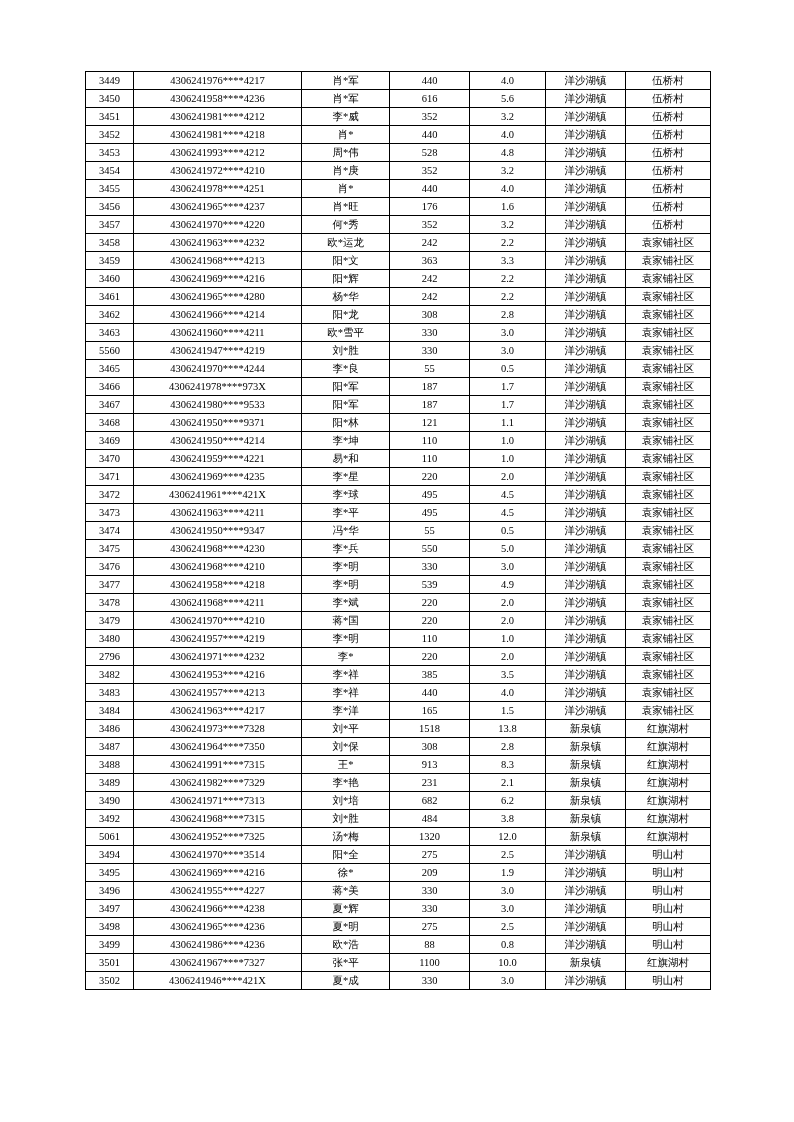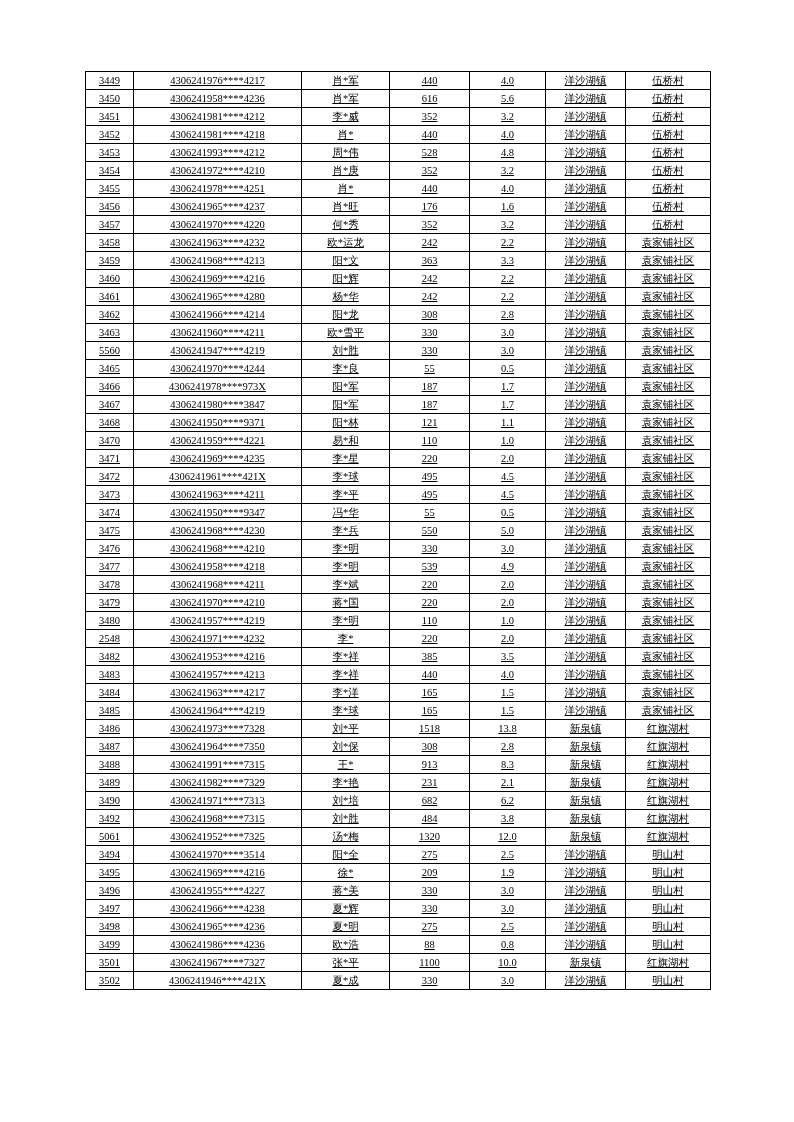--- a/index.html
+++ b/index.html
@@ -16,21 +16,20 @@
     font-family: "Liberation Serif", "DejaVu Serif", serif;
     color: #000000;
   }
   table.data-table {
     position: absolute;
     left: 85px;
     top: 71px;
     border-collapse: collapse;
     table-layout: fixed;
     width: 625px;
-    text-decoration: underline;
   }
   table.data-table td {
     border: 1px solid #000000;
     height: 17px;
     padding: 0 2px;
     font-size: 10.5px;
     line-height: 17px;
     text-align: center;
     vertical-align: middle;
     white-space: nowrap;
@@ -217,37 +216,46 @@
           <td>3466</td>
           <td>4306241978****973X</td>
           <td>阳*军</td>
           <td>187</td>
           <td>1.7</td>
           <td>洋沙湖镇</td>
           <td>袁家铺社区</td>
         </tr>
         <tr>
           <td>3467</td>
-          <td>4306241980****3847</td>
+          <td>4306241980****9533</td>
           <td>阳*军</td>
           <td>187</td>
           <td>1.7</td>
           <td>洋沙湖镇</td>
           <td>袁家铺社区</td>
         </tr>
         <tr>
           <td>3468</td>
           <td>4306241950****9371</td>
           <td>阳*林</td>
           <td>121</td>
           <td>1.1</td>
           <td>洋沙湖镇</td>
           <td>袁家铺社区</td>
         </tr>
         <tr>
+          <td>3469</td>
+          <td>4306241950****4214</td>
+          <td>李*坤</td>
+          <td>110</td>
+          <td>1.0</td>
+          <td>洋沙湖镇</td>
+          <td>袁家铺社区</td>
+        </tr>
+        <tr>
           <td>3470</td>
           <td>4306241959****4221</td>
           <td>易*和</td>
           <td>110</td>
           <td>1.0</td>
           <td>洋沙湖镇</td>
           <td>袁家铺社区</td>
         </tr>
         <tr>
           <td>3471</td>
@@ -333,21 +341,21 @@
         <tr>
           <td>3480</td>
           <td>4306241957****4219</td>
           <td>李*明</td>
           <td>110</td>
           <td>1.0</td>
           <td>洋沙湖镇</td>
           <td>袁家铺社区</td>
         </tr>
         <tr>
-          <td>2548</td>
+          <td>2796</td>
           <td>4306241971****4232</td>
           <td>李*</td>
           <td>220</td>
           <td>2.0</td>
           <td>洋沙湖镇</td>
           <td>袁家铺社区</td>
         </tr>
         <tr>
           <td>3482</td>
           <td>4306241953****4216</td>
@@ -369,29 +377,20 @@
         <tr>
           <td>3484</td>
           <td>4306241963****4217</td>
           <td>李*洋</td>
           <td>165</td>
           <td>1.5</td>
           <td>洋沙湖镇</td>
           <td>袁家铺社区</td>
         </tr>
         <tr>
-          <td>3485</td>
-          <td>4306241964****4219</td>
-          <td>李*球</td>
-          <td>165</td>
-          <td>1.5</td>
-          <td>洋沙湖镇</td>
-          <td>袁家铺社区</td>
-        </tr>
-        <tr>
           <td>3486</td>
           <td>4306241973****7328</td>
           <td>刘*平</td>
           <td>1518</td>
           <td>13.8</td>
           <td>新泉镇</td>
           <td>红旗湖村</td>
         </tr>
         <tr>
           <td>3487</td>

